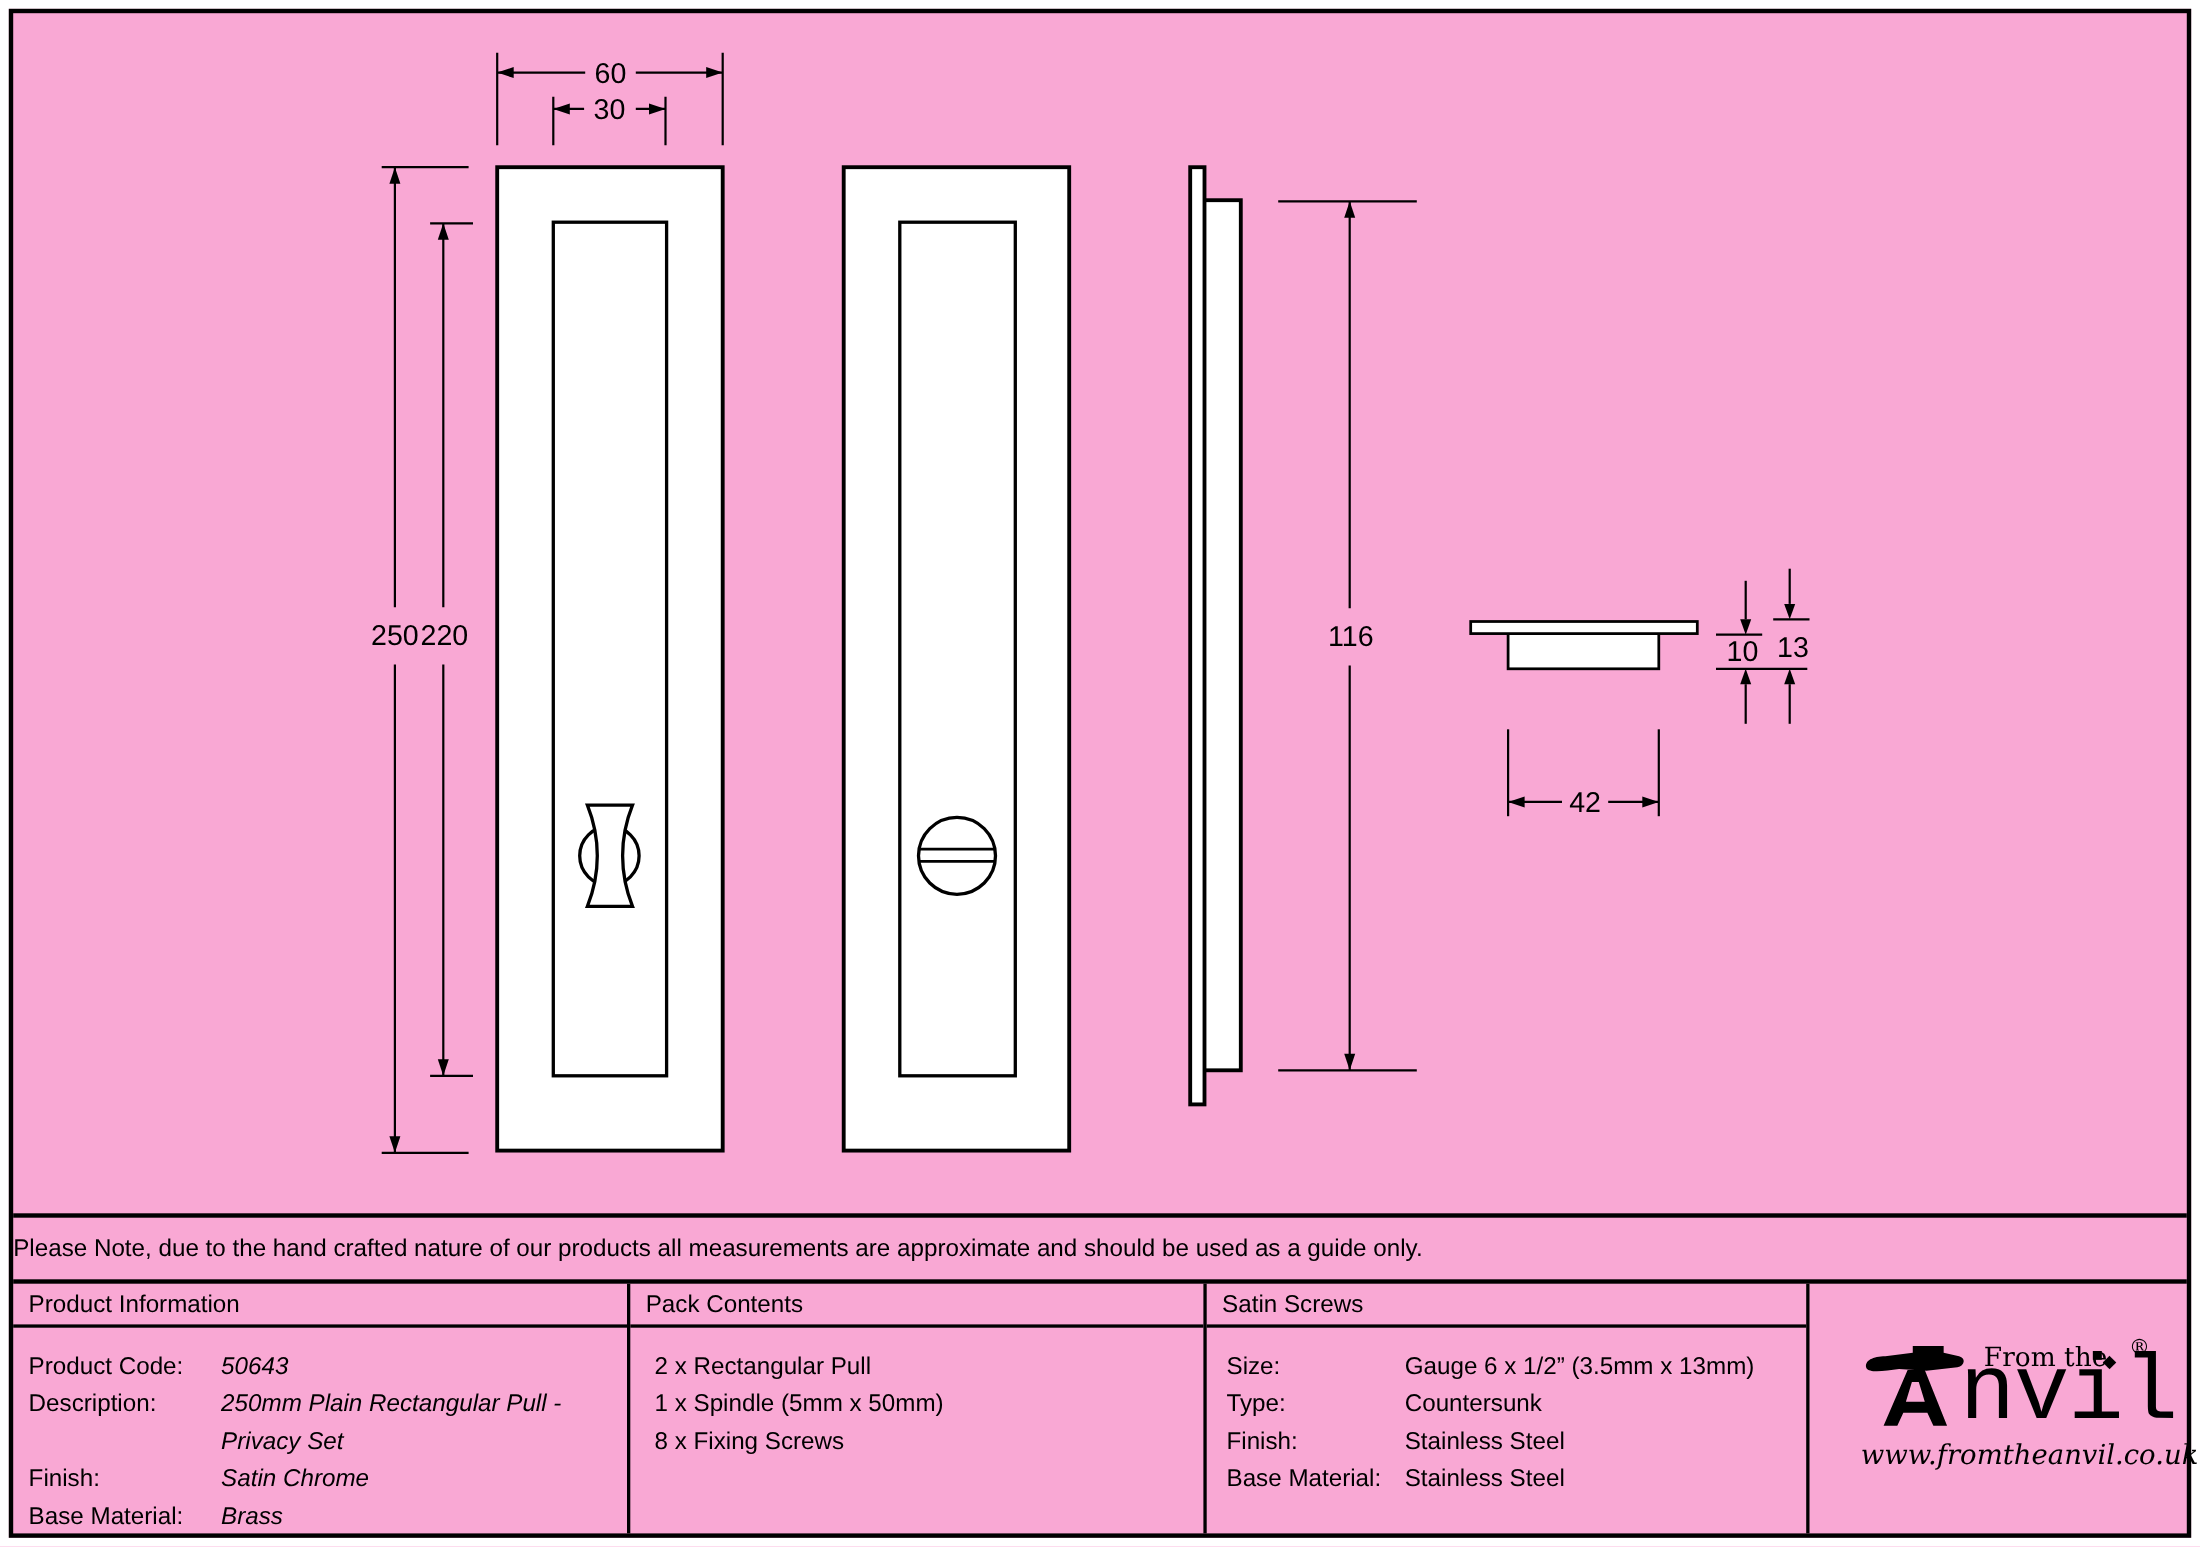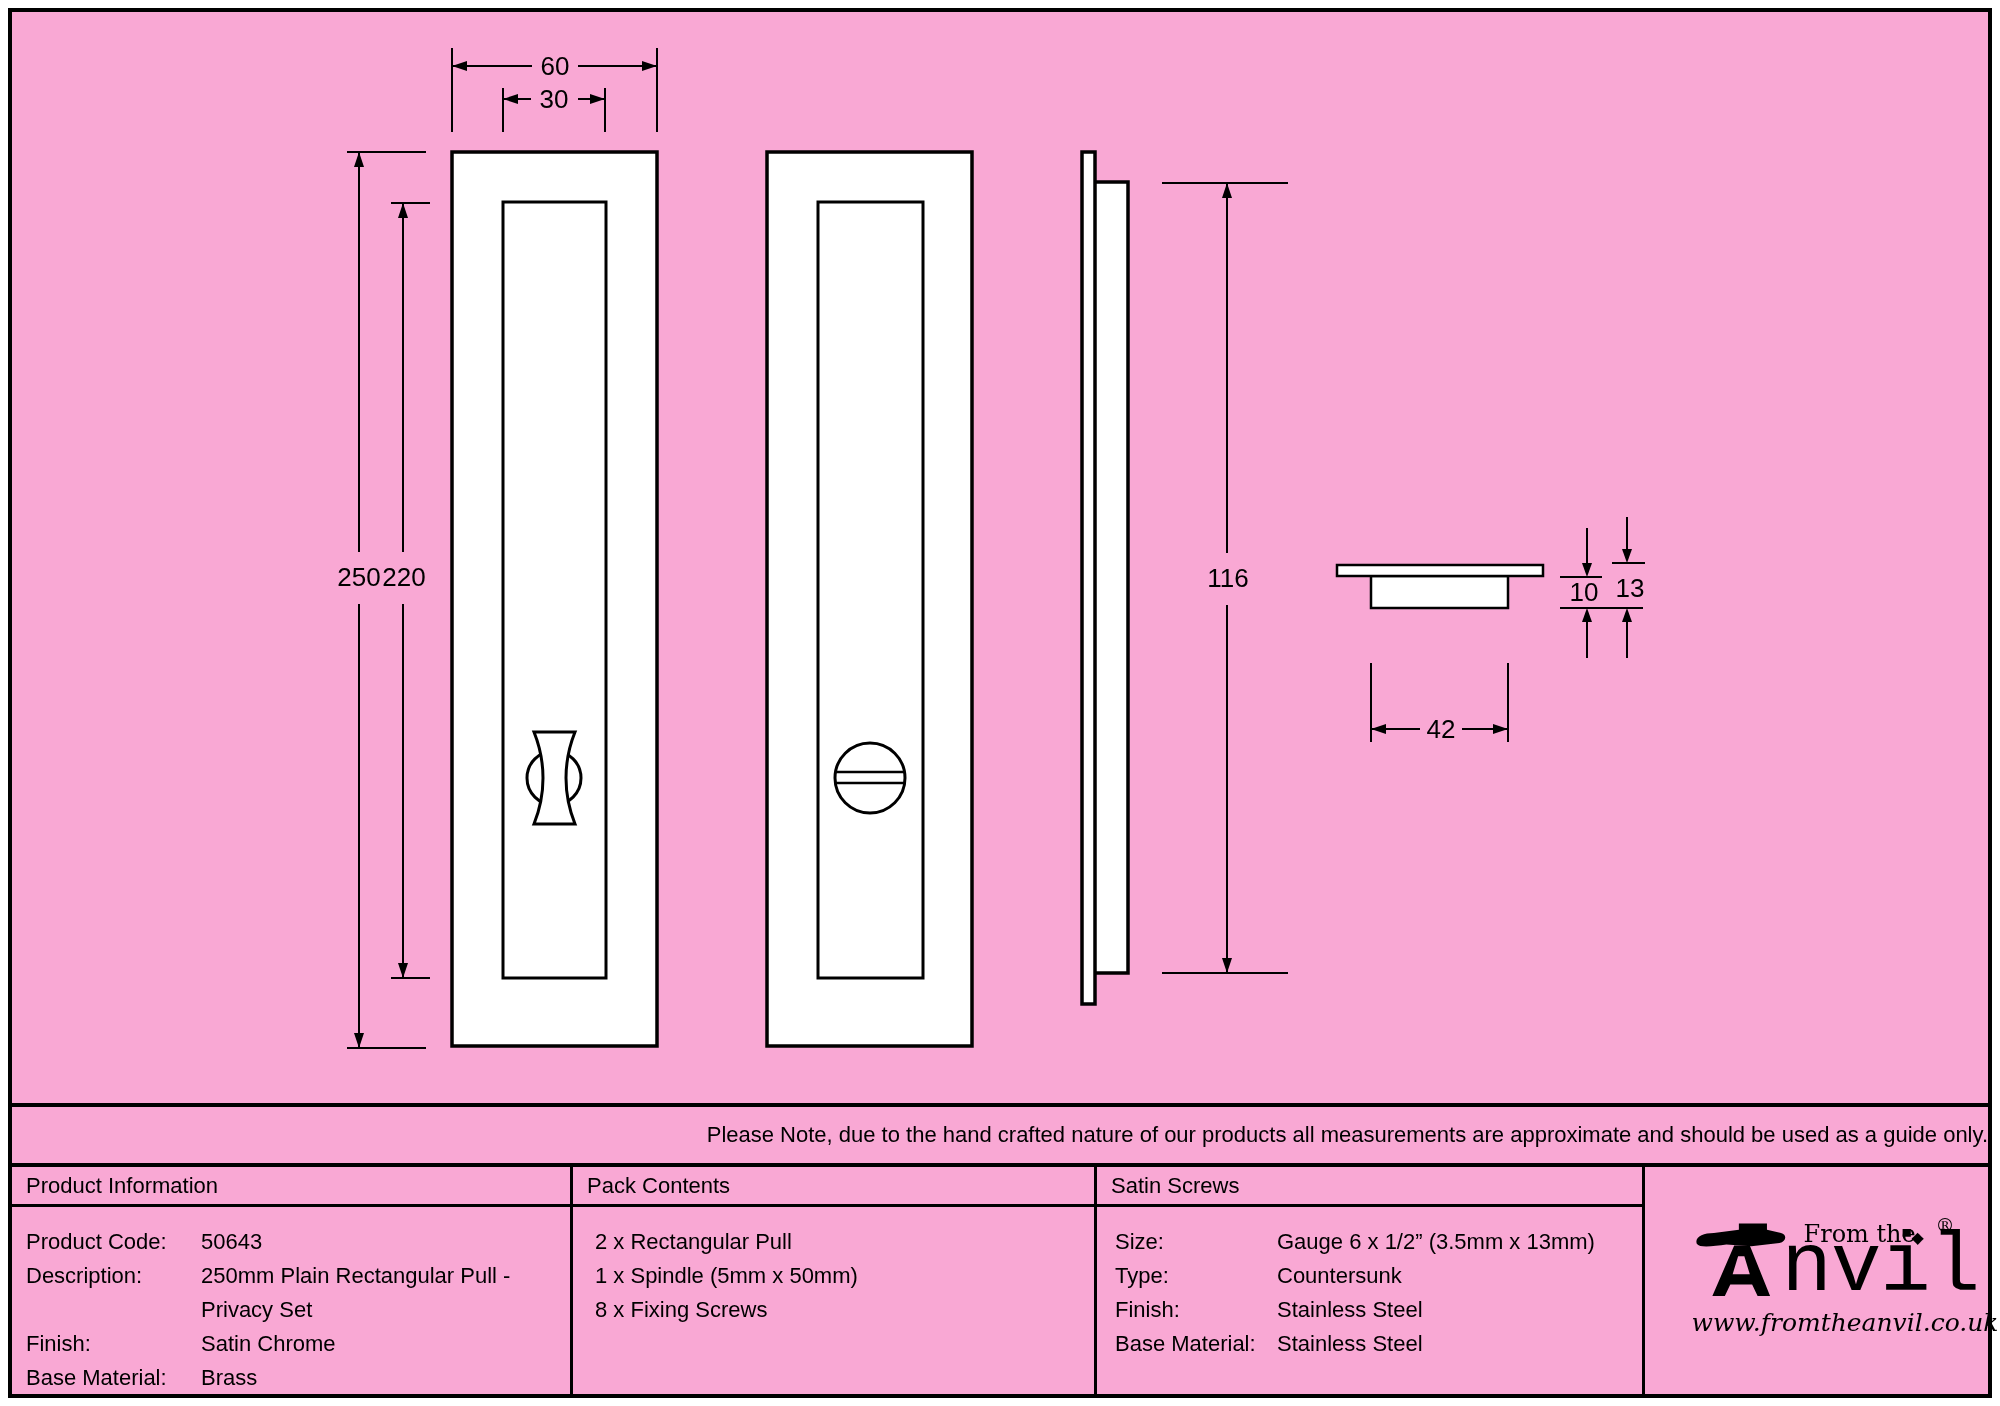--- a/index.html
+++ b/index.html
@@ -10,38 +10,38 @@
   .page{
     position:absolute;left:8px;top:8px;width:1984px;height:1390px;
     border:4px solid #000;box-sizing:border-box;
     display:flex;flex-direction:column;background:#f9a8d4;
   }
   .drawing{height:1091px;position:relative;flex:none;}
   .drawing svg{display:block;}
   .note-row{
     flex:none;height:64px;border-top:4px solid #000;border-bottom:4px solid #000;
     box-sizing:border-box;display:flex;align-items:center;
-    padding-left:14px;font-size:22px;justify-content:flex-end;
+    font-size:22px;
   }
   .info-table{flex:1;display:flex;min-height:0;}
   .col{box-sizing:border-box;}
   .col-1{width:561px;border-right:3px solid #000;}
   .col-2{width:524px;border-right:3px solid #000;}
   .col-3{width:548px;border-right:3px solid #000;}
   .col-4{flex:1;display:flex;align-items:center;justify-content:center;}
   .col-head{
     height:40px;border-bottom:3px solid #000;box-sizing:border-box;
     display:flex;align-items:center;padding-left:14px;font-size:22px;
   }
   .col-body{padding:18px 0 0 14px;font-size:22px;}
   .col-2 .col-body{padding-left:22px;}
   .col-3 .col-body{padding-left:18px;}
   .kv{display:flex;line-height:34px;}
   .col-1 .kv .k{width:175px;flex:none;}
-  .col-1 .kv .v{width:385px;}
+  .col-1 .kv .v{width:385px;font-style:italic;}
   .col-3 .kv .k{width:162px;flex:none;}
   .col-3 .kv .v{white-space:nowrap;}
   .pc-item{line-height:34px;}
   
   .logo{position:relative;width:262px;height:122px;transform:translateX(8px);}
   .anvil-glyph{position:absolute;left:0;top:2px;width:96px;height:78px;}
   .brand-tail{
     position:absolute;left:88px;top:6px;line-height:84px;font-size:84px;
     font-family:Liberation Mono, monospace;letter-spacing:-1px;
   }

